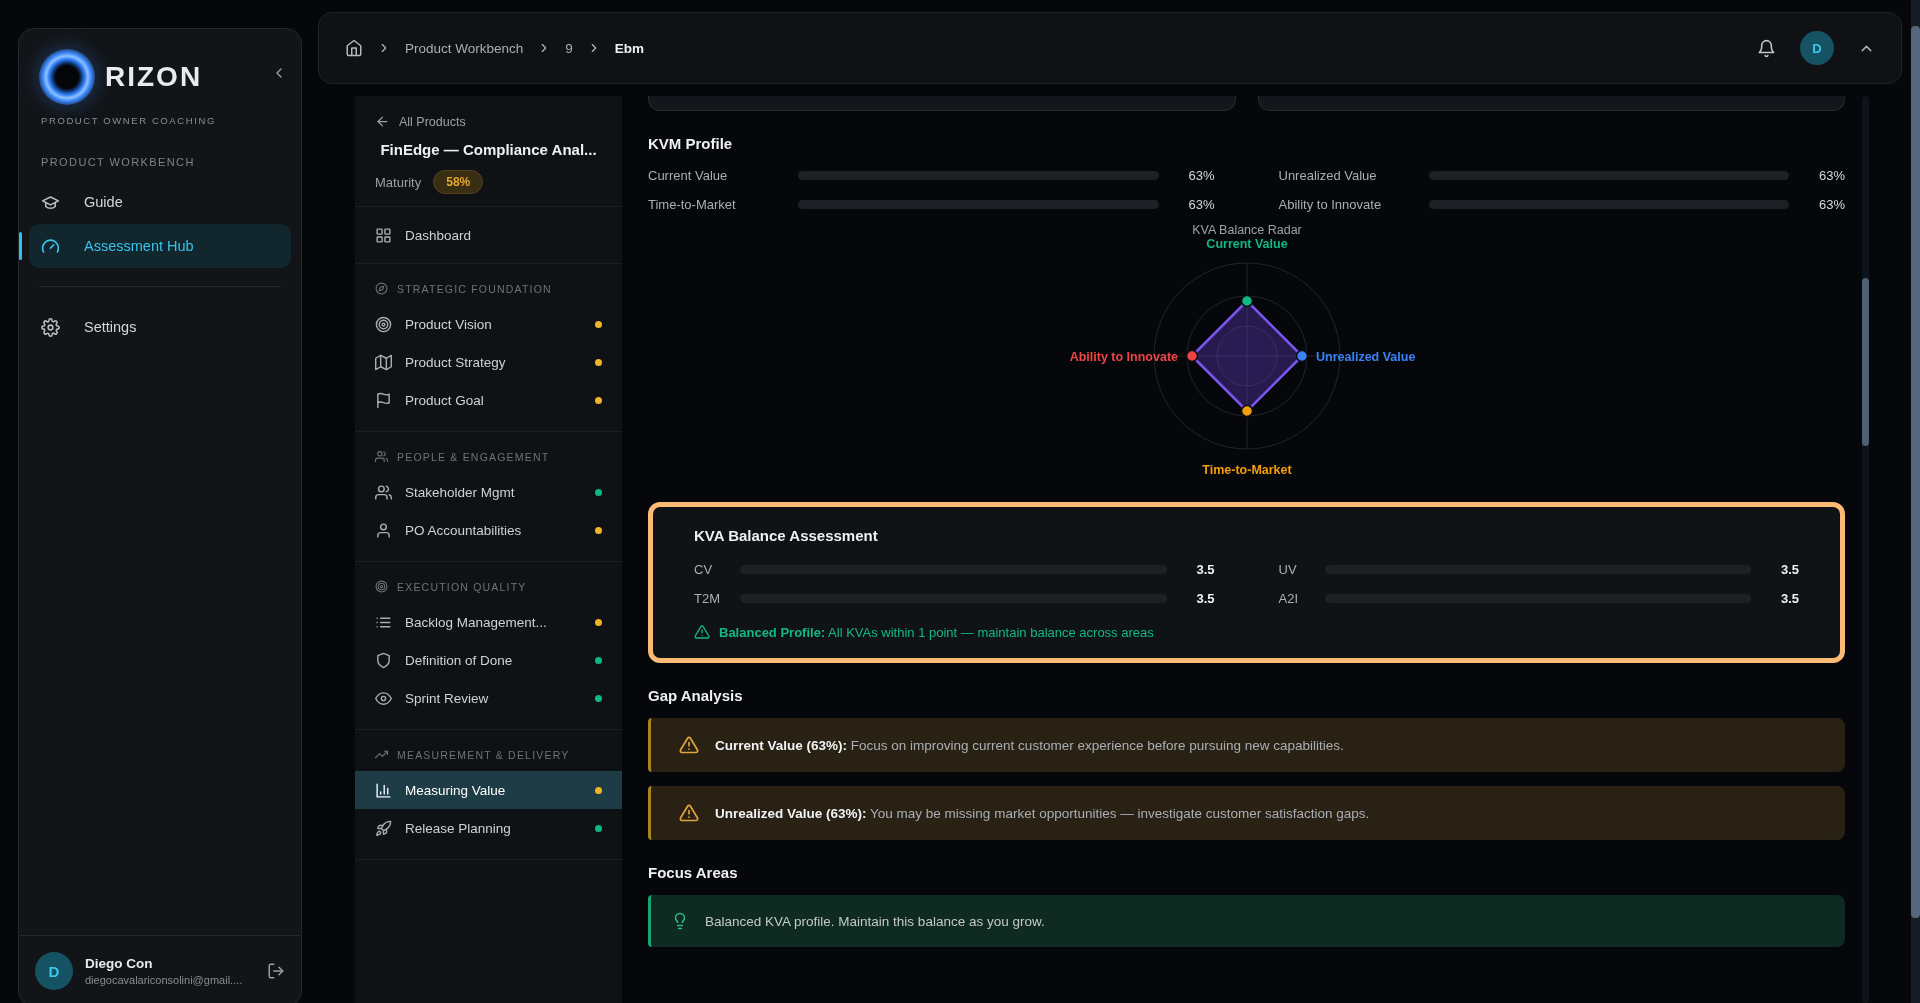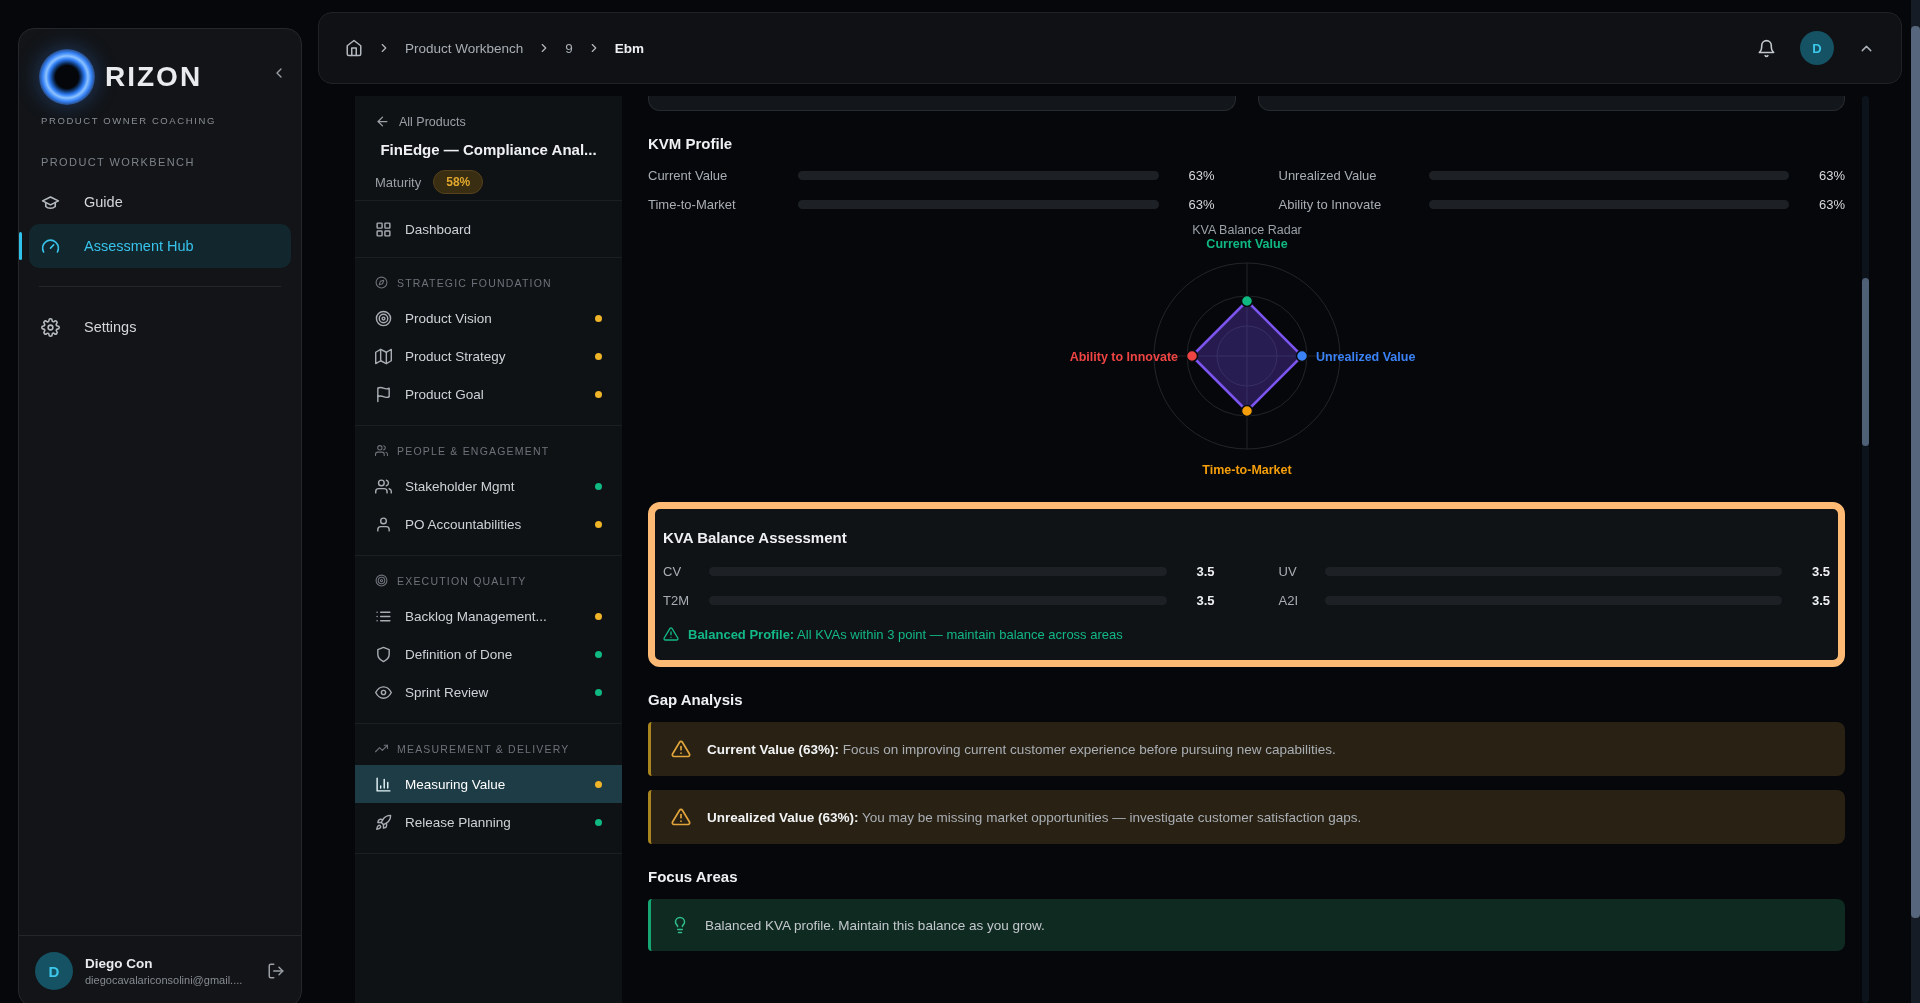--- a/index.html
+++ b/index.html
@@ -39,21 +39,21 @@
   .crumb-sep { color:#6b7076; width:14px !important; height:14px !important; }
   .crumb-current { color:#eef0f2; font-weight:bold; }
   .topbar-right { margin-left:auto; display:flex; align-items:center; gap:24px; }
   .bell { color:#c3c8cd; cursor:pointer; }
   .avatar-sm { width:34px; height:34px; font-size:13px; }
   .chev-up { color:#aab0b6; cursor:pointer; }
 
   
   .psb { position:absolute; left:355px; top:96px; width:267px; height:907px; background:#0f1215; overflow:hidden; }
   .psb-block { border-bottom:1px solid #1b1f24; }
-  .prod-head { padding:18px 20px 6px; }
+  .prod-head { padding:18px 20px 12px; }
   .back-link { display:flex; align-items:center; gap:9px; font-size:12.5px; color:#9aa0a6; cursor:pointer; }
   .back-link .ic { width:15px; height:15px; }
   .prod-name { margin-top:12px; font-size:15px; font-weight:bold; color:#eef0f2; white-space:nowrap; overflow:hidden;text-align:center; }
   .maturity-row { margin-top:12px; display:flex; align-items:center; gap:12px; font-size:13px; color:#9aa0a6; }
   .maturity-badge { padding:4px 12px; border-radius:999px; background:#392d12; border:1px solid #55411b; color:#e2a82e; font-size:12px; font-weight:bold; }
   .psb-item { display:flex; align-items:center; gap:13px; height:38px; padding:0 20px; font-size:13.5px; color:#ced2d6; cursor:pointer; }
   .psb-item .ic { width:17px; height:17px; color:#a7adb3; flex:0 0 auto; }
   .psb-item .dot { margin-left:auto; width:7px; height:7px; border-radius:50%; }
   .dot[data-status="yellow"] { background:#f0b429; }
   .dot[data-status="green"] { background:#10b981; }
@@ -77,30 +77,30 @@
   .fill-orange { background:#f7a41d; }
   .fill-cyan { background:#1ec9f2; }
   .bar-pct { width:42px; margin-left:14px; text-align:right; font-size:13px; color:#d6d9dc; flex:0 0 auto; }
   .radar-wrap { margin-top:8px; display:flex; justify-content:center; }
   .r-title { fill:#9aa1a8; font-size:12.5px; text-anchor:middle; }
   .r-ring { stroke:#212529; fill:none; stroke-width:1; }
   .r-inner { fill:rgba(255,255,255,0.02); }
   .r-poly { fill:rgba(112,74,241,0.30); stroke:#7c55f0; stroke-width:2.5; stroke-linejoin:round; }
   .r-lab { font-size:12.5px; font-weight:bold; }
 
-  .kva-card { margin-top:20px; background:#101316; border:7px solid #fdba74; border-radius:12px; padding:20px 8px 18px; }
+  .kva-card { margin-top:20px; background:#101316; border:5px solid #fdba74; border-radius:12px; padding:20px 41px 18px; }
   .kva-title { font-size:15px; font-weight:bold; color:#eef0f2; }
   .kva-grid { margin-top:18px; }
   .kva-label { width:46px; }
   .kva-val { font-weight:bold; color:#eef0f2; width:34px; }
   .kva-note { margin-top:18px; display:flex; align-items:center; gap:9px; font-size:13px; color:#12b886; }
   .kva-note .ic { width:16px; height:16px; color:#12b886; flex:0 0 auto; }
   .kva-note b { color:#12b886; }
 
-  .alert-box { margin-top:14px; display:flex; align-items:center; gap:16px; padding:17px 20px; background:#292113; border-left:3px solid #a8851f; border-radius:4px 8px 8px 4px; }
+  .alert-box { margin-top:14px; display:flex; align-items:center; gap:16px; padding:17px 28px; background:#292113; border-left:3px solid #a8851f; border-radius:4px 8px 8px 4px; }
   .alert-box .ic { width:20px; height:20px; color:#e2a53c; flex:0 0 auto; }
   .alert-text { font-size:13.5px; color:#a9afb5; }
   .alert-text b { color:#f1f3f5; }
   .focus-box { margin-top:14px; display:flex; align-items:center; gap:16px; padding:17px 20px; background:#0f2a20; border-left:3px solid #16a673; border-radius:4px 8px 8px 4px; }
   .focus-box .ic { width:18px; height:18px; color:#2ebd8a; flex:0 0 auto; }
   .focus-text { font-size:13.5px; color:#c3c8cd; }
 
   
   .sb-inner { position:absolute; left:1862px; top:96px; width:7px; height:907px; background:#0d131b; border-radius:4px; }
   .sb-inner-thumb { position:absolute; left:0; top:182px; width:7px; height:168px; background:#4e6076; border-radius:4px; }
@@ -506,21 +506,21 @@
         <div class="bar-row">
           <span class="bar-label kva-label">A2I</span>
           <span class="bar-track"><span class="bar-fill fill-cyan" style="width: 70%;"></span></span>
           <span class="bar-pct kva-val">3.5</span>
         </div>
       </div>
       <div class="kva-note">
         <svg class="ic" viewBox="0 0 24 24">
             <use href="#i-alert"></use>
           </svg>
-        <span><b>Balanced Profile:</b><span> All KVAs within 3 point — maintain balance across areas</span></span>
+        <span><b>Balanced Profile:</b><span> All KVAs within 1 point — maintain balance across areas</span></span>
       </div>
     </section>
 
     <div class="h-section">Gap Analysis</div>
     <div class="alert-box">
       <svg class="ic" viewBox="0 0 24 24">
           <use href="#i-alert"></use>
         </svg>
       <span class="alert-text"><b>Current Value (63%):</b><span> Focus on improving current customer experience before pursuing new capabilities.</span></span>
     </div>

